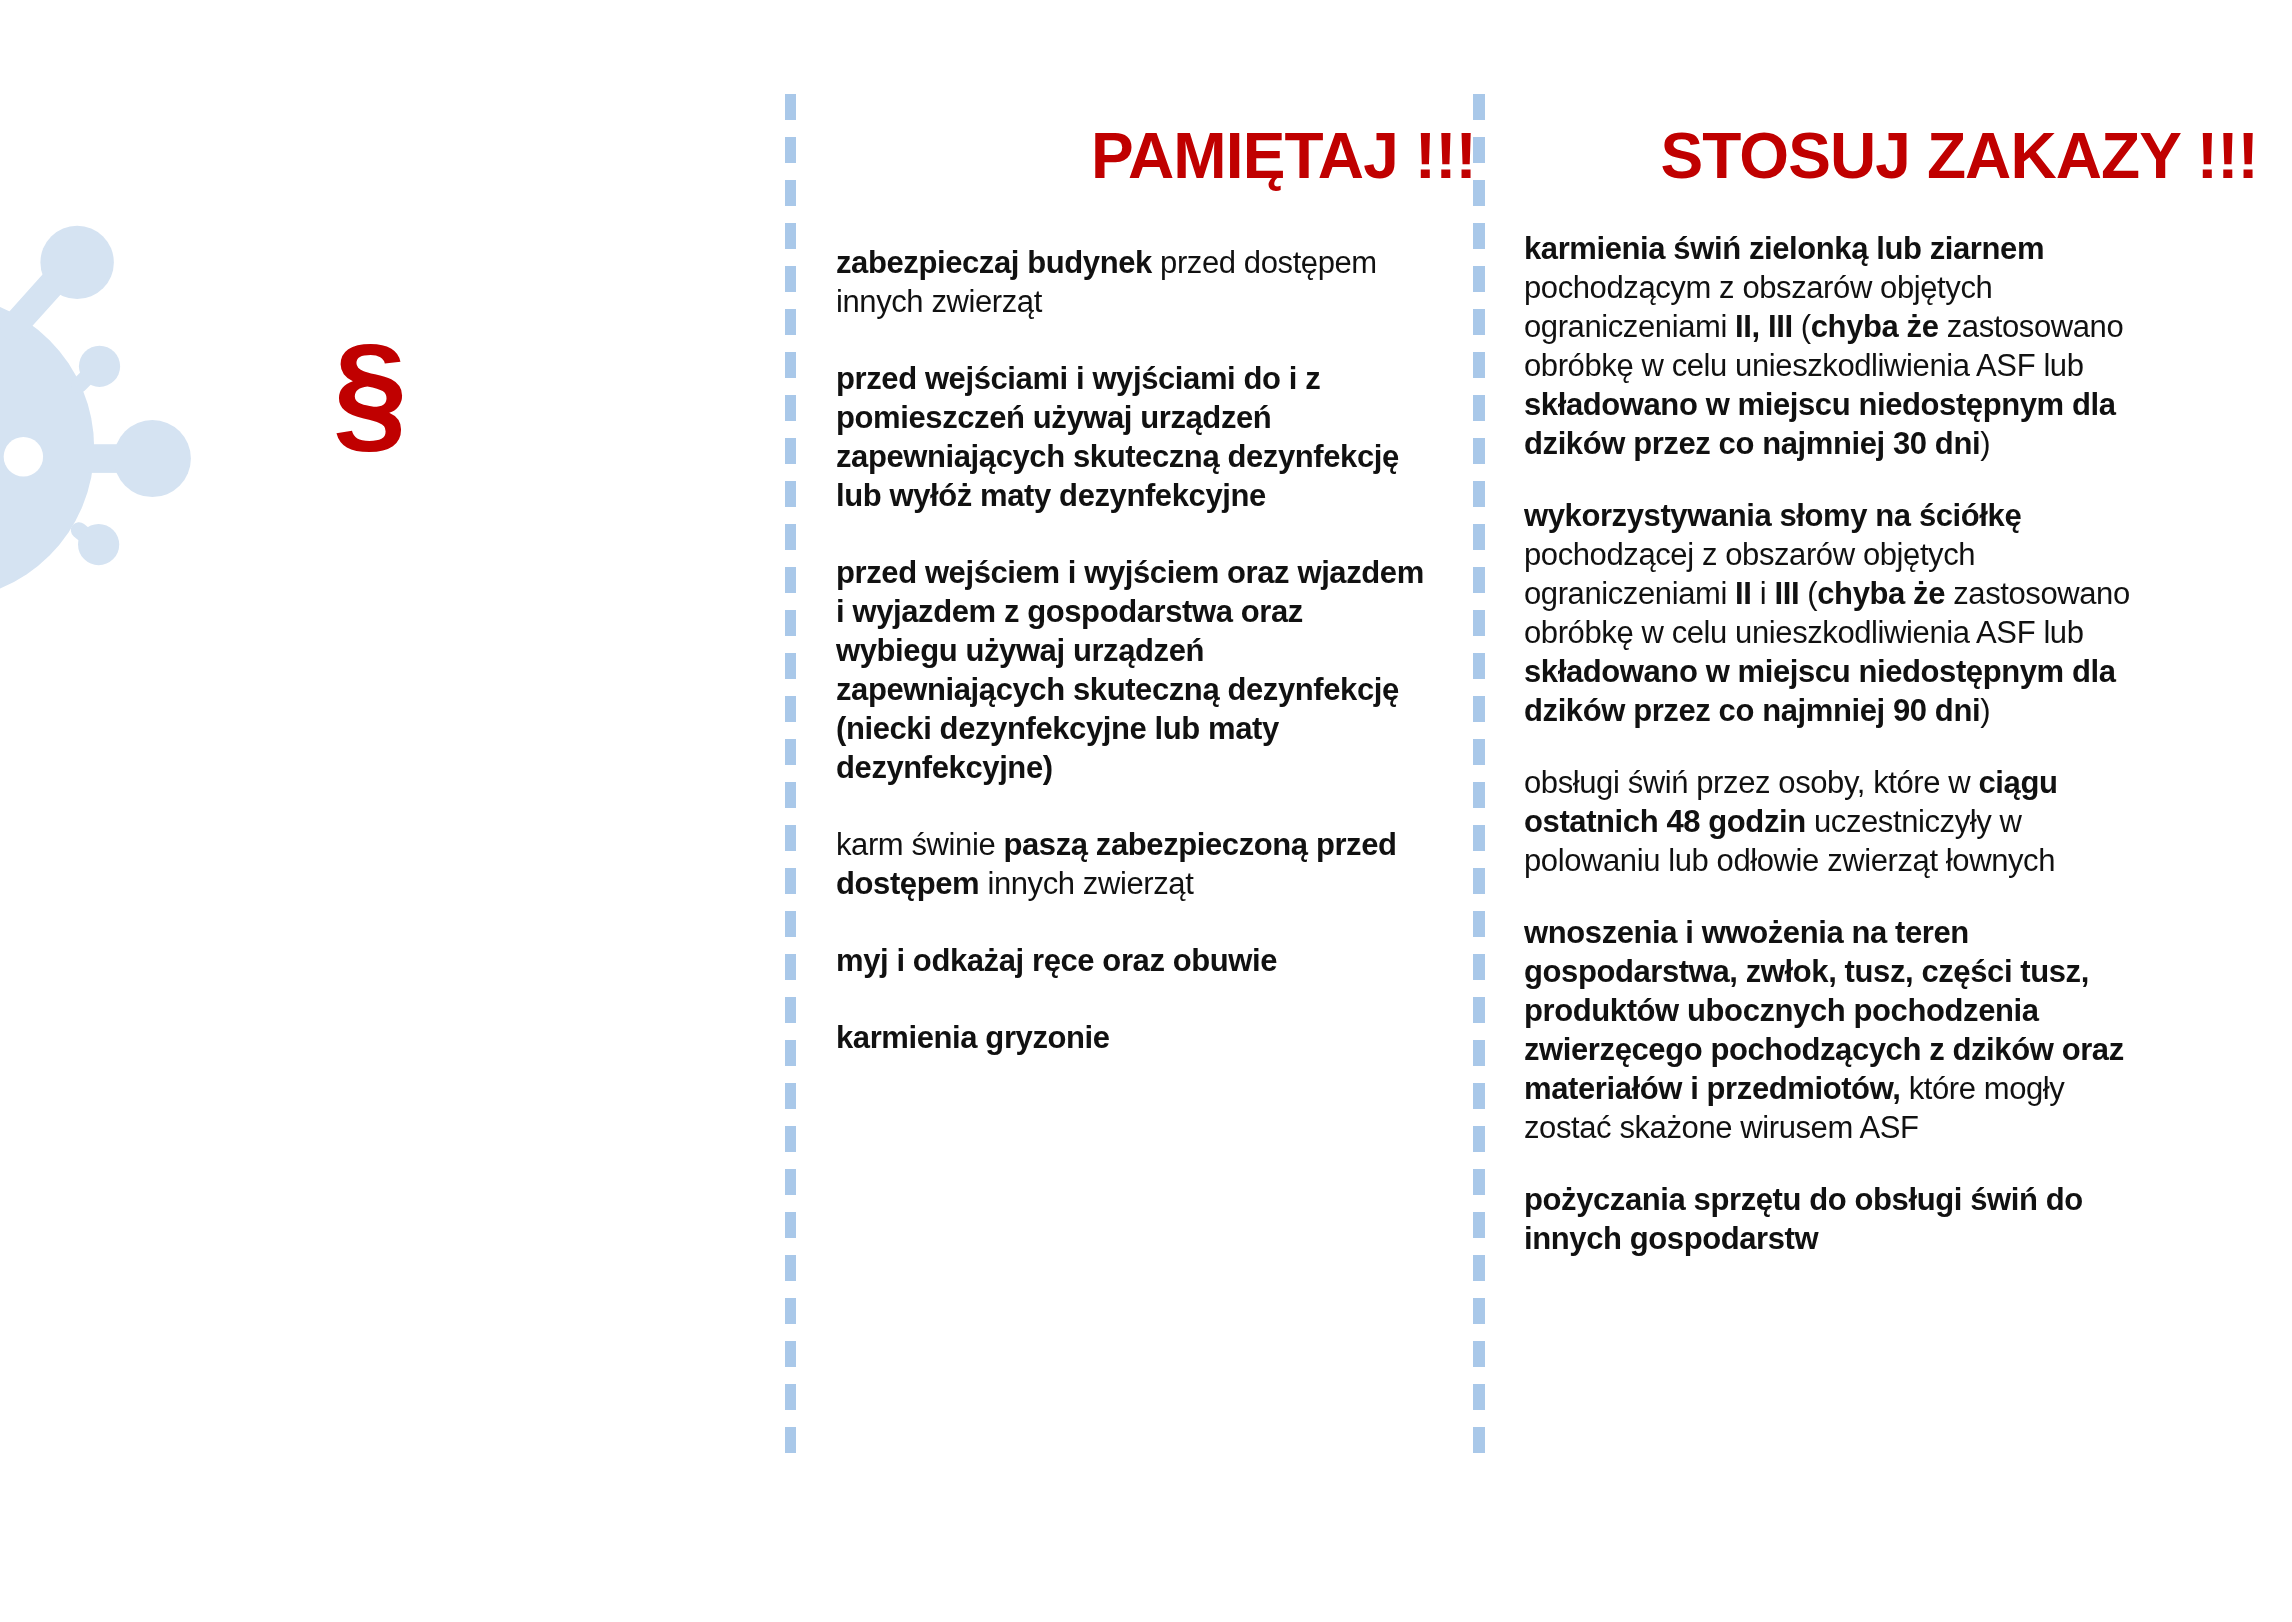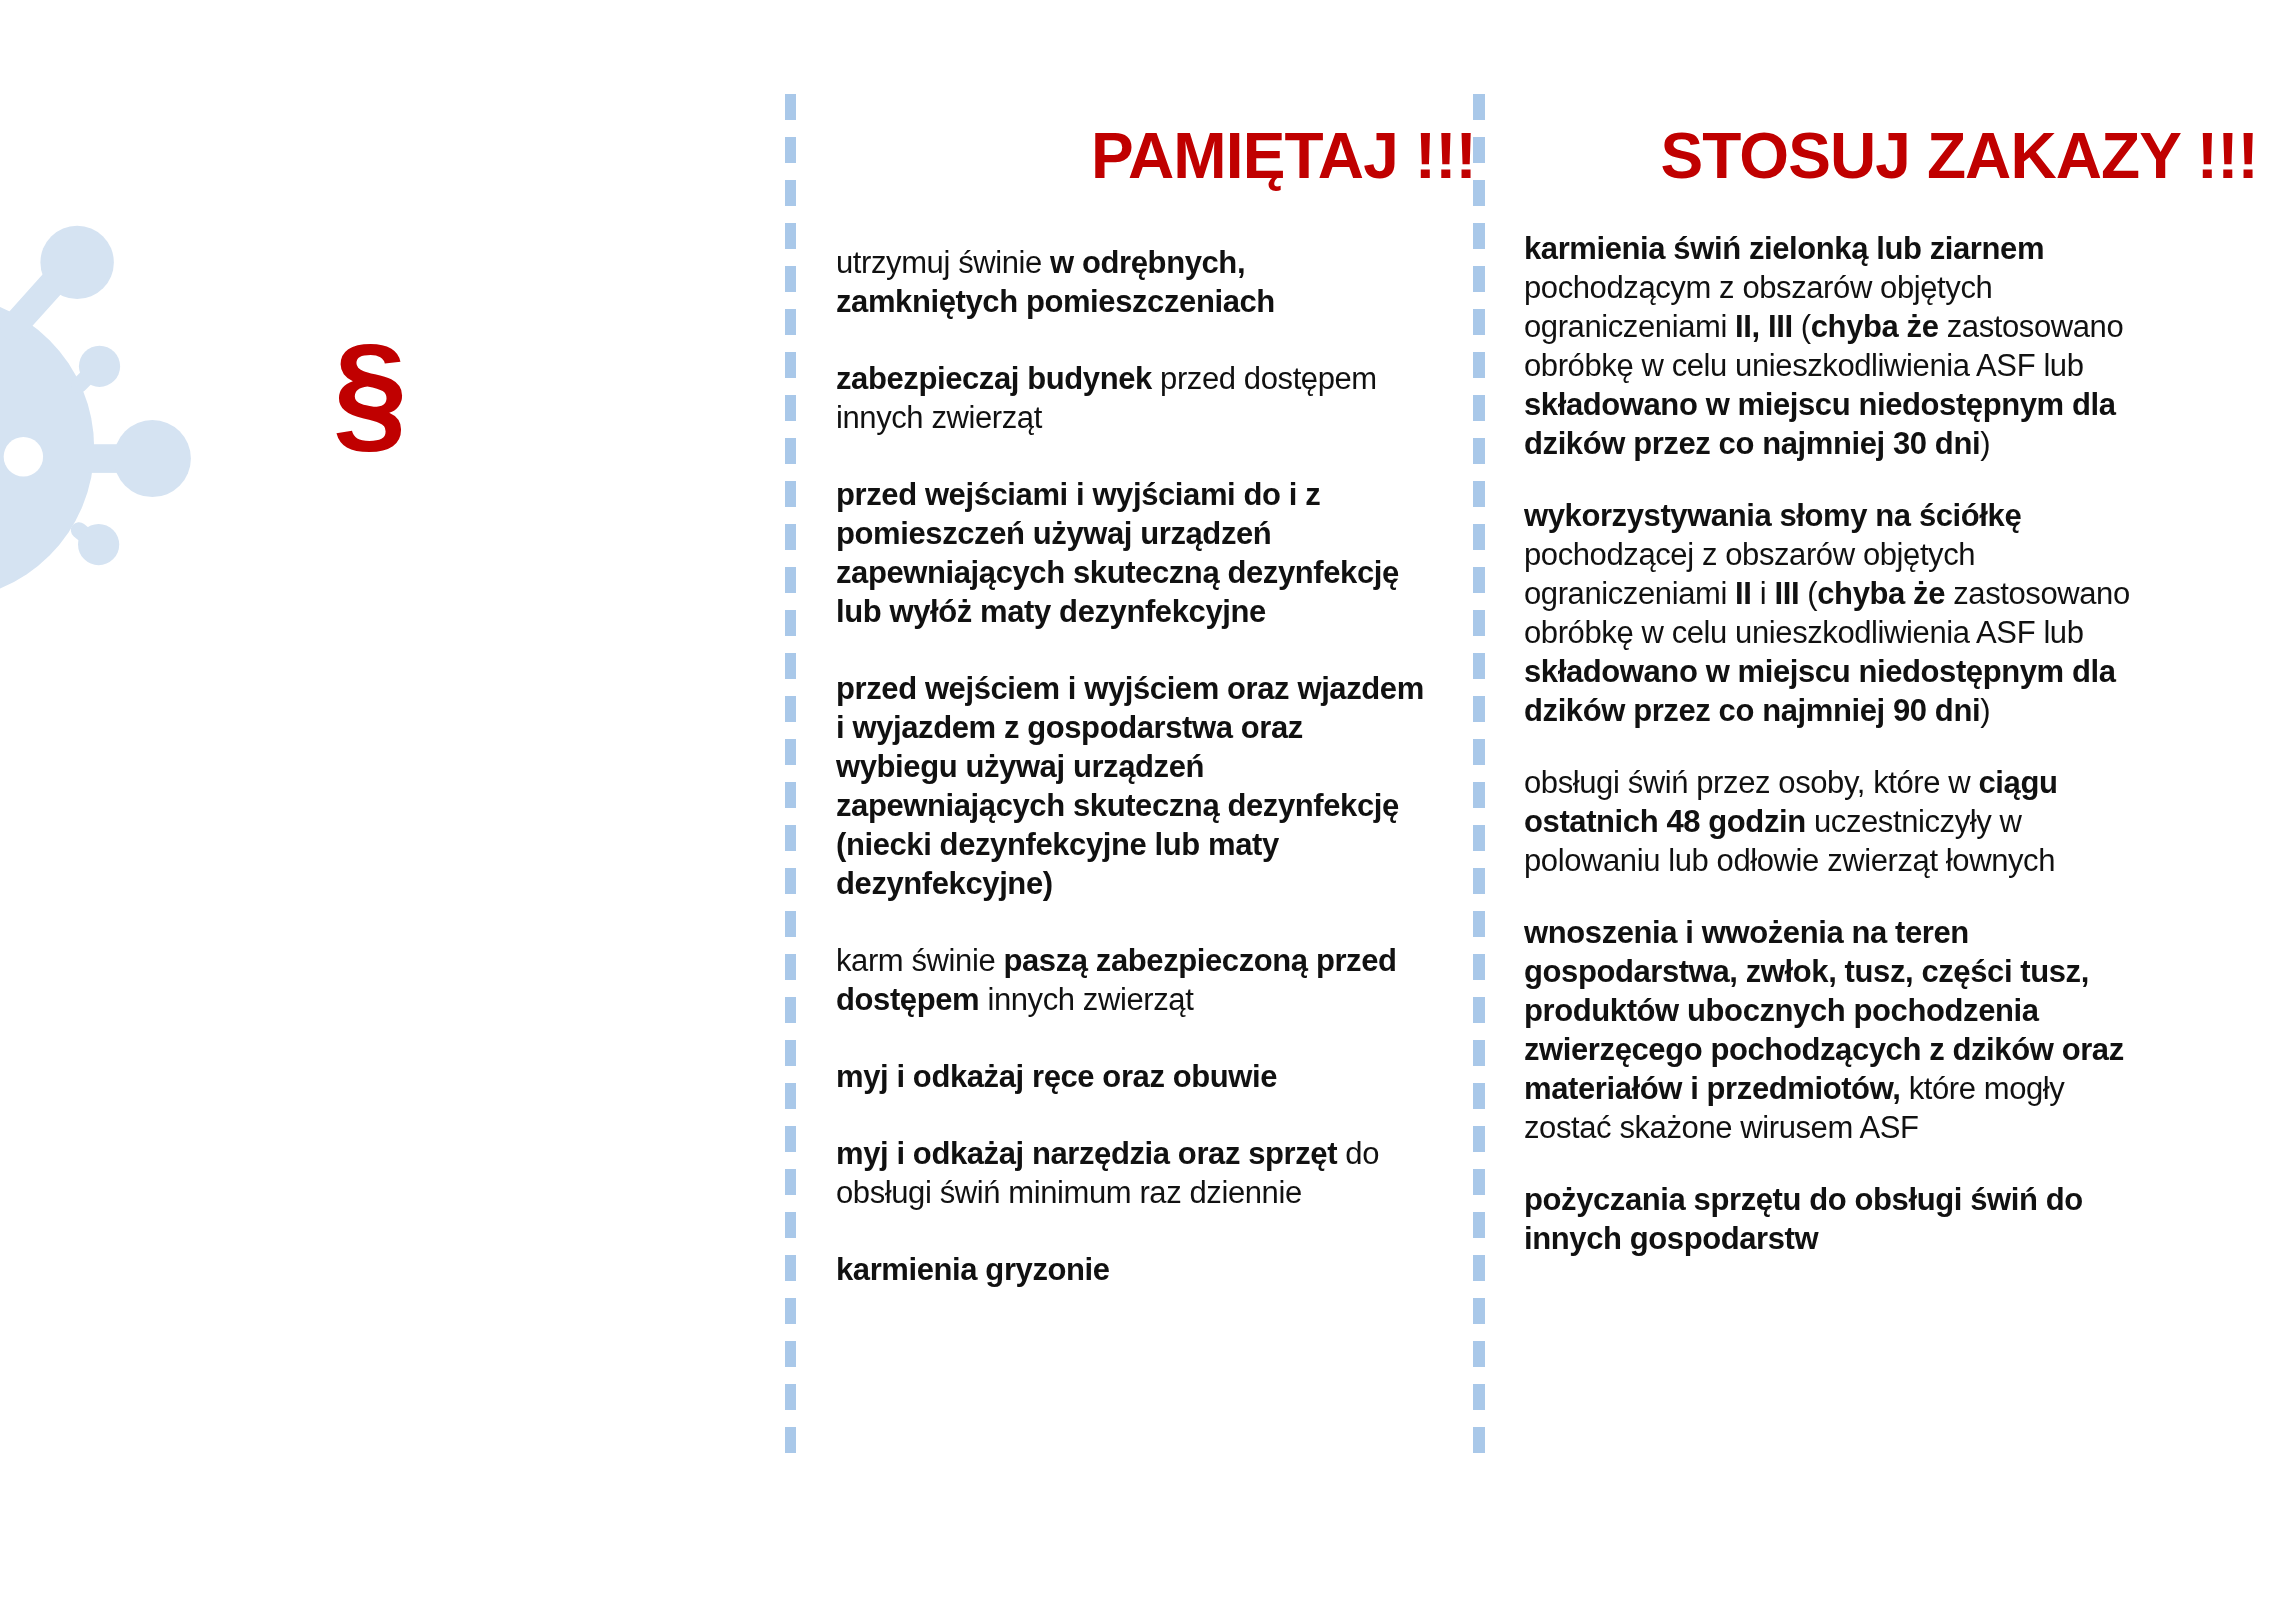--- a/index.html
+++ b/index.html
@@ -78,39 +78,35 @@
   </svg>
 
   <div id="section-symbol">§</div>
 
 
   <div id="divider-left" class="divider"></div>
   <div id="divider-right" class="divider"></div>
 
   <div id="remember-header" class="col-header">PAMIĘTAJ !!!</div>
   <div id="remember-list" class="item-list">
-      <div class="list-item"><span>utrzymuj świnie </span><span class="b">w odrębnych,
-zamkniętych pomieszczeniach</span></div>
       <div class="list-item"><span class="b">zabezpieczaj budynek </span><span>przed dostępem
 innych zwierząt</span></div>
       <div class="list-item"><span class="b">przed wejściami i wyjściami do i z
 pomieszczeń używaj urządzeń
 zapewniających skuteczną dezynfekcję
 lub wyłóż maty dezynfekcyjne</span></div>
       <div class="list-item"><span class="b">przed wejściem i wyjściem oraz wjazdem
 i wyjazdem z gospodarstwa  oraz
 wybiegu używaj urządzeń
 zapewniających skuteczną dezynfekcję
 (niecki dezynfekcyjne lub maty
 dezynfekcyjne)</span></div>
       <div class="list-item"><span>karm świnie </span><span class="b">paszą zabezpieczoną przed
 dostępem </span><span>innych zwierząt</span></div>
       <div class="list-item"><span class="b">myj i odkażaj ręce oraz obuwie</span></div>
-      <div class="list-item"><span class="b">myj i odkażaj narzędzia oraz sprzęt </span><span>do
-obsługi świń minimum raz dziennie</span></div>
       <div class="list-item"><span class="b">karmienia gryzonie</span></div>
     </div>
 
   <div id="bans-header" class="col-header">STOSUJ ZAKAZY !!!</div>
   <div id="bans-list" class="item-list">
       <div class="list-item"><span class="b">karmienia świń zielonką lub ziarnem</span><span>
 pochodzącym z obszarów objętych
 ograniczeniami </span><span class="b">II, III</span><span> (</span><span class="b">chyba że</span><span> zastosowano
 obróbkę w celu unieszkodliwienia ASF lub
 </span><span class="b">składowano w miejscu niedostępnym dla

